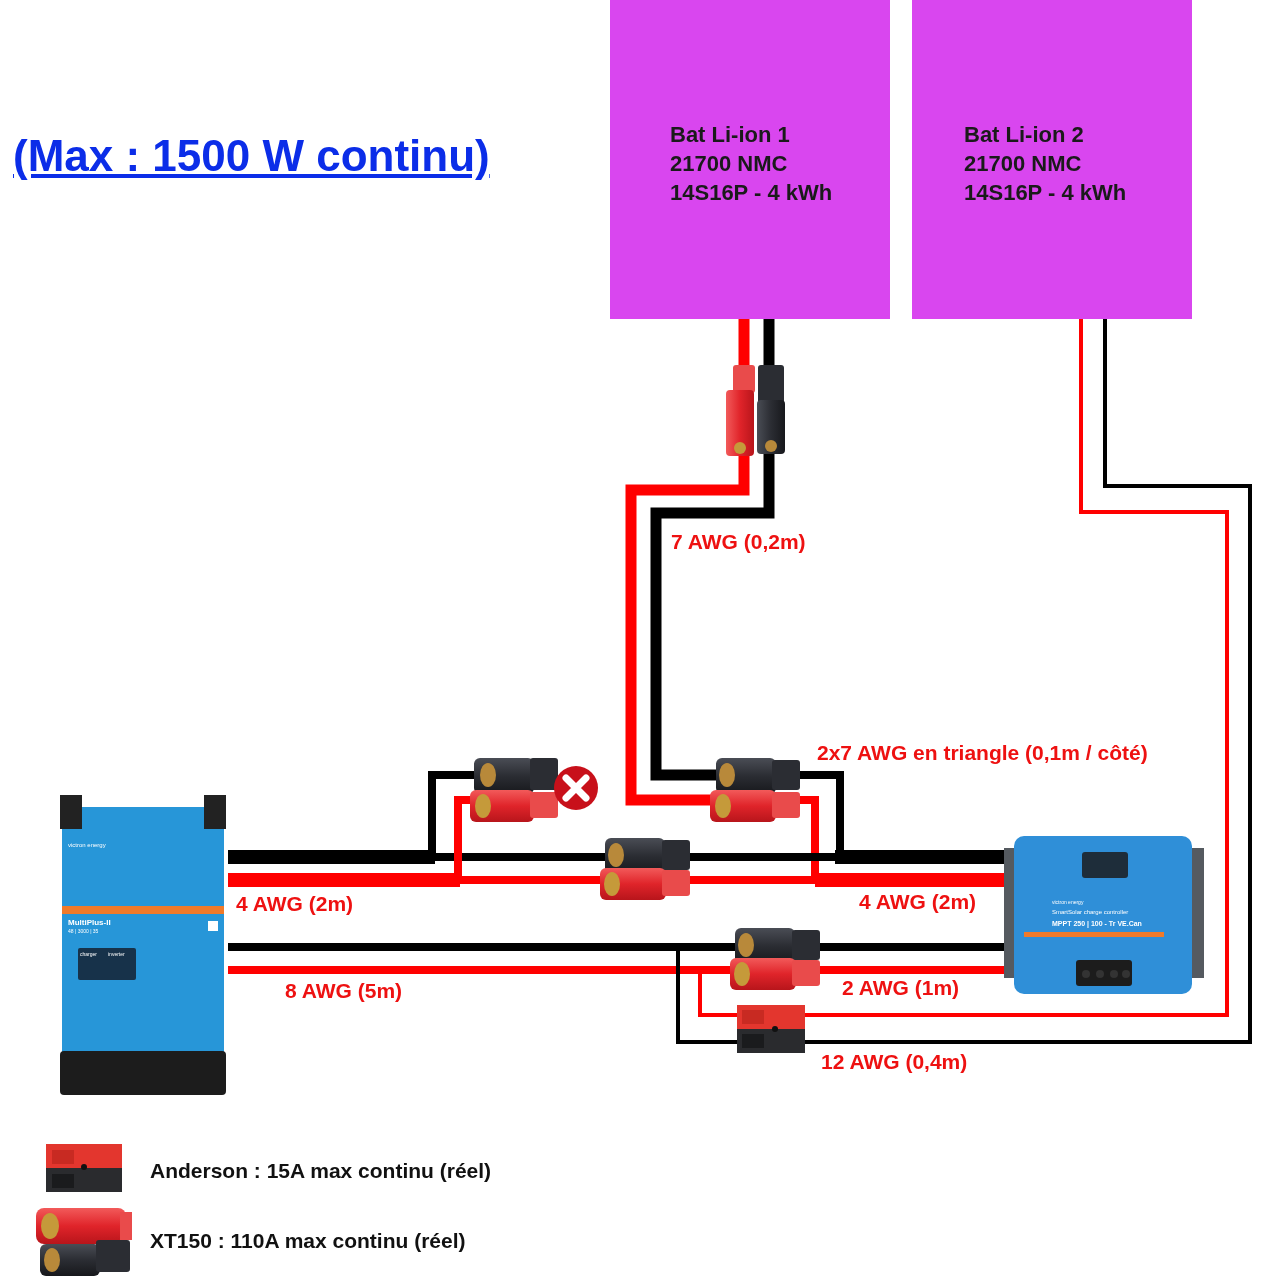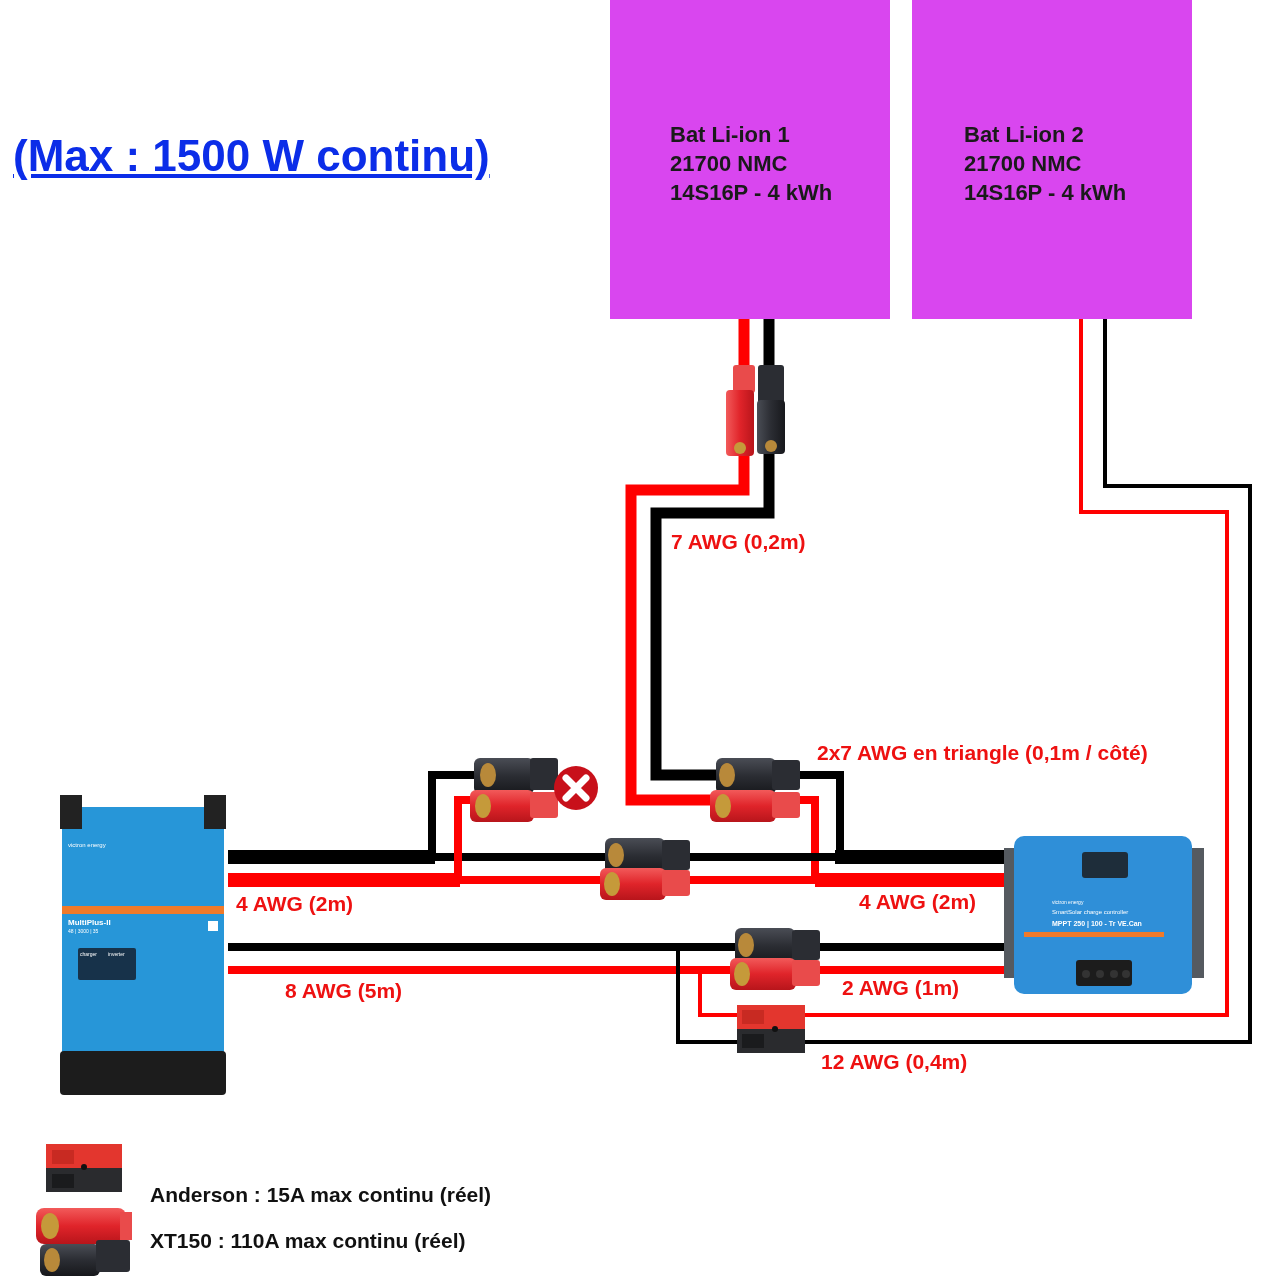--- a/index.html
+++ b/index.html
@@ -221,14 +221,14 @@
 </div>
 
 <div class="wire-label" style="left:671px;top:530px;">7 AWG (0,2m)</div>
 <div class="wire-label" style="left:817px;top:741px;">2x7 AWG en triangle (0,1m / côté)</div>
 <div class="wire-label" style="left:236px;top:892px;">4 AWG (2m)</div>
 <div class="wire-label" style="left:859px;top:890px;">4 AWG (2m)</div>
 <div class="wire-label" style="left:285px;top:979px;">8 AWG (5m)</div>
 <div class="wire-label" style="left:842px;top:976px;">2 AWG (1m)</div>
 <div class="wire-label" style="left:821px;top:1050px;">12 AWG (0,4m)</div>
 
-<div class="legend-text" style="left:150px;top:1159px;margin-top:24px;">Anderson : 15A max continu (réel)</div>
+<div class="legend-text" style="left:150px;top:1159px;">Anderson : 15A max continu (réel)</div>
 <div class="legend-text" style="left:150px;top:1229px;">XT150 : 110A max continu (réel)</div>
 
 </body></html>

